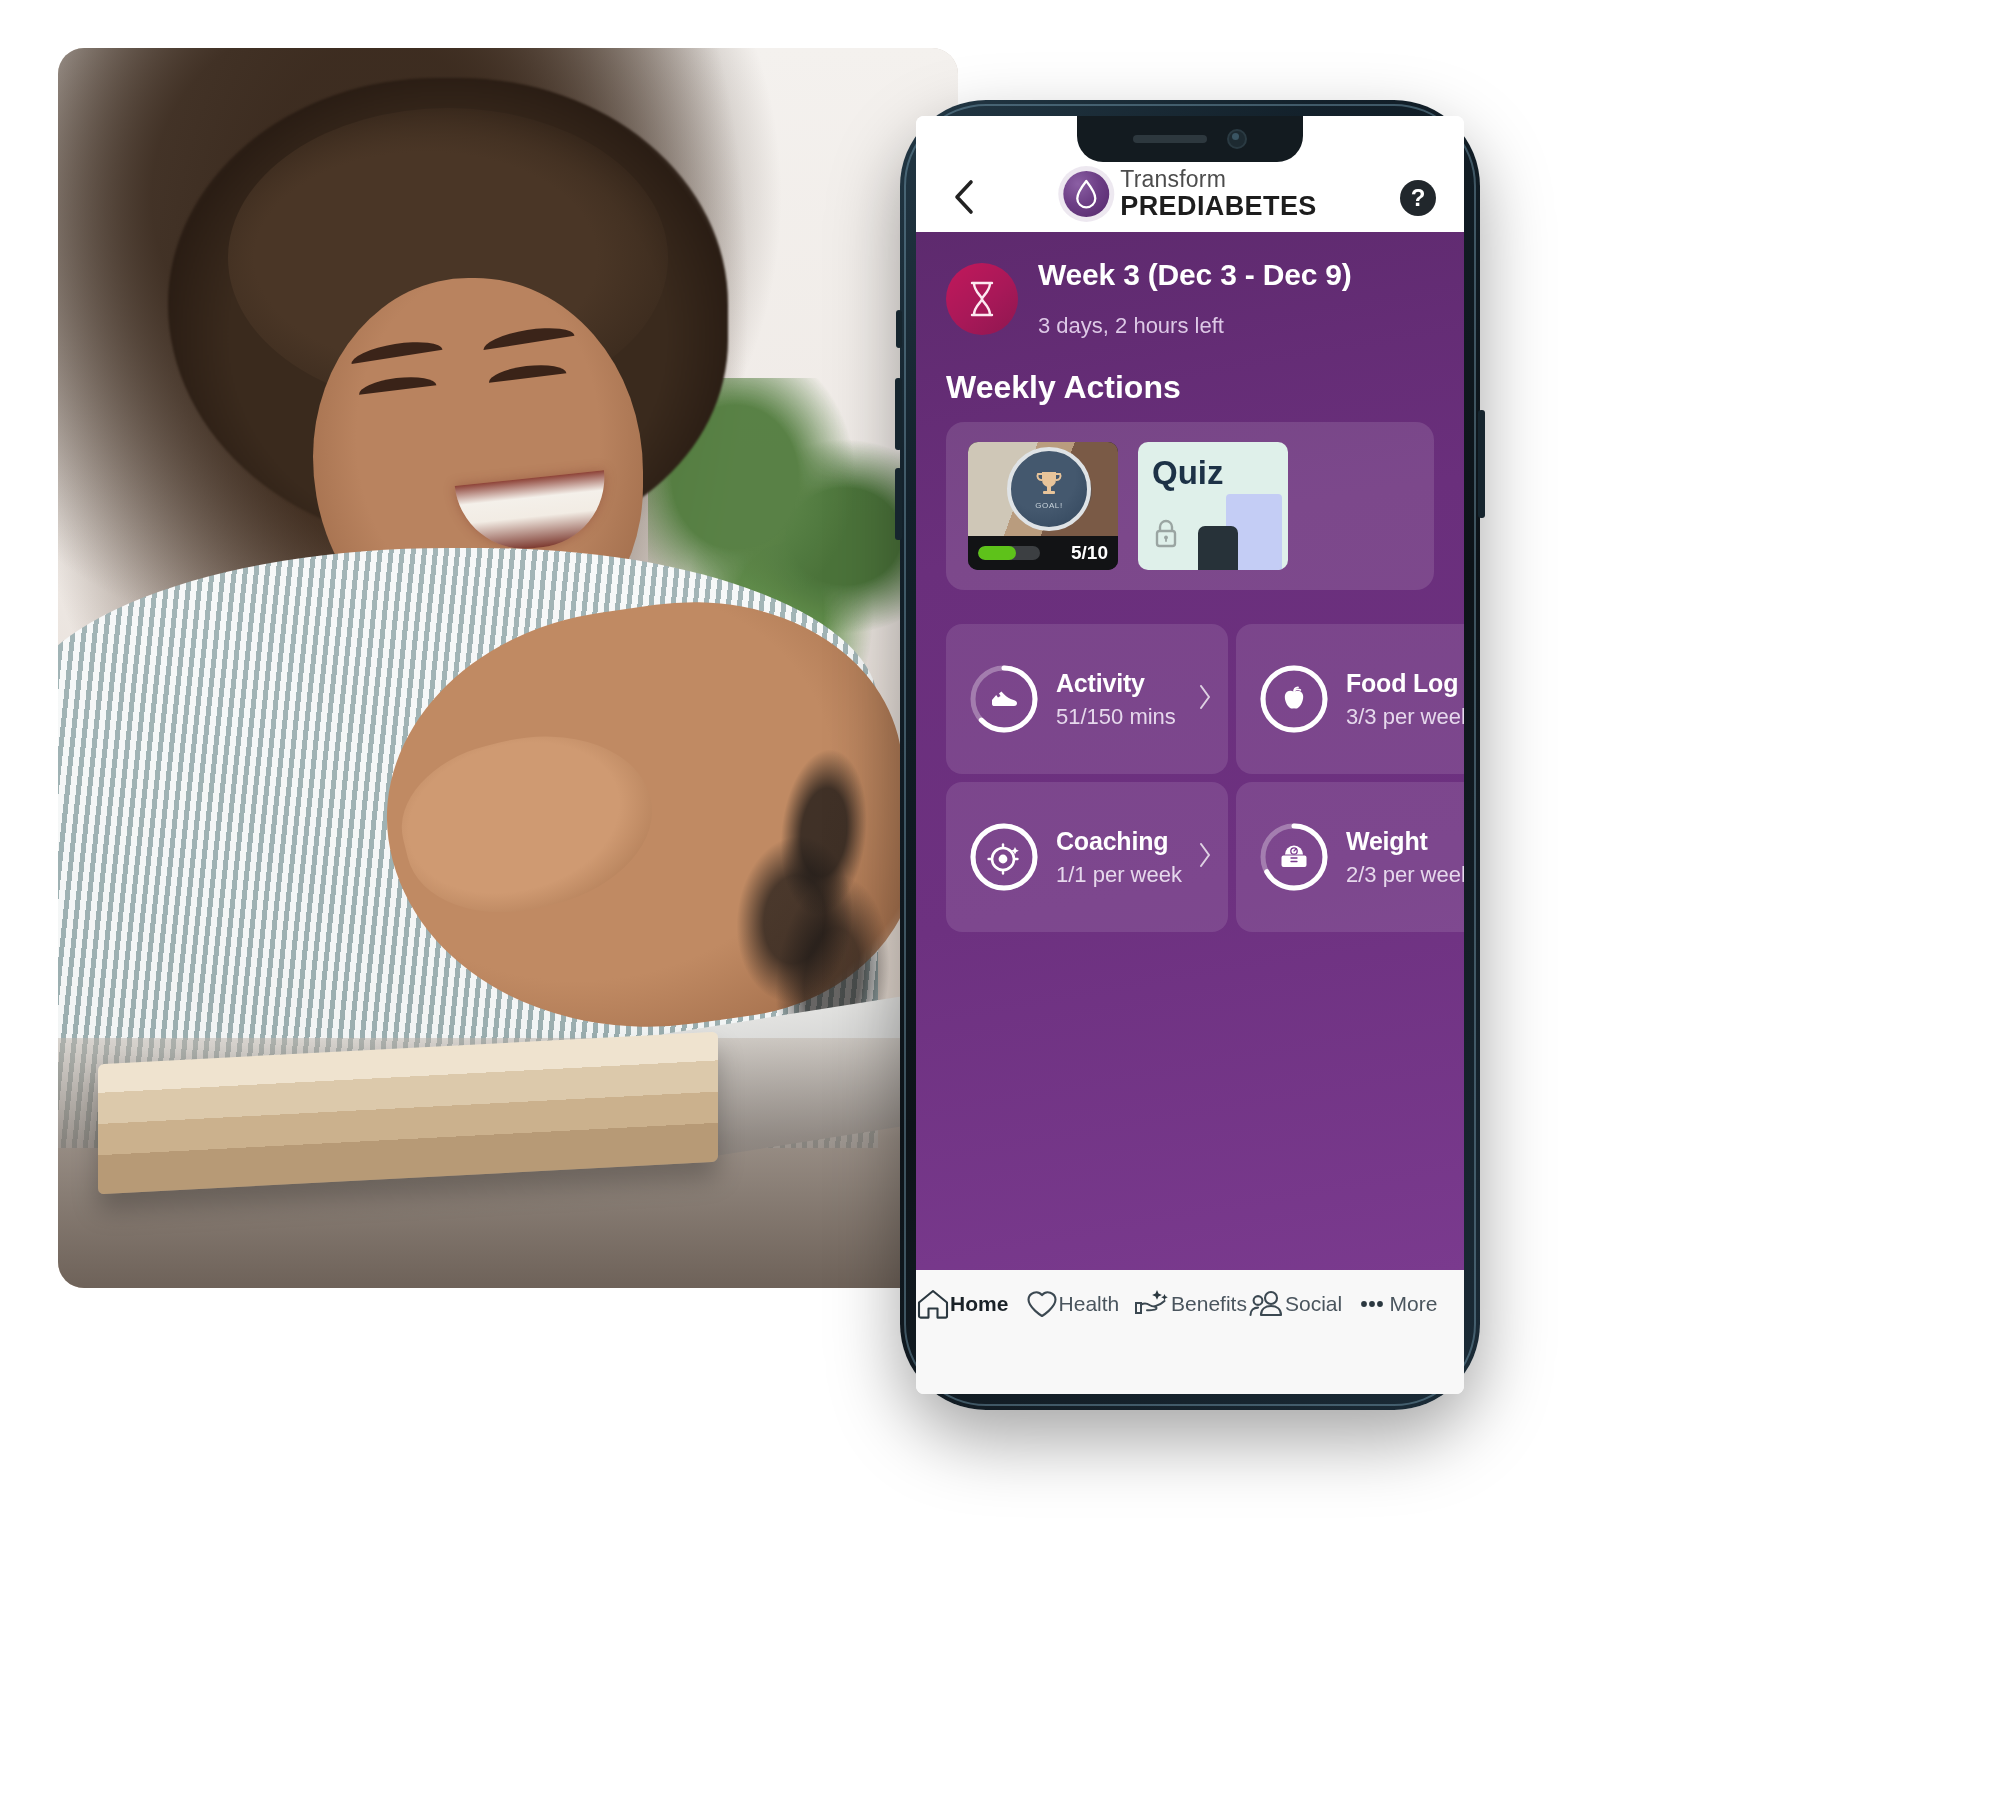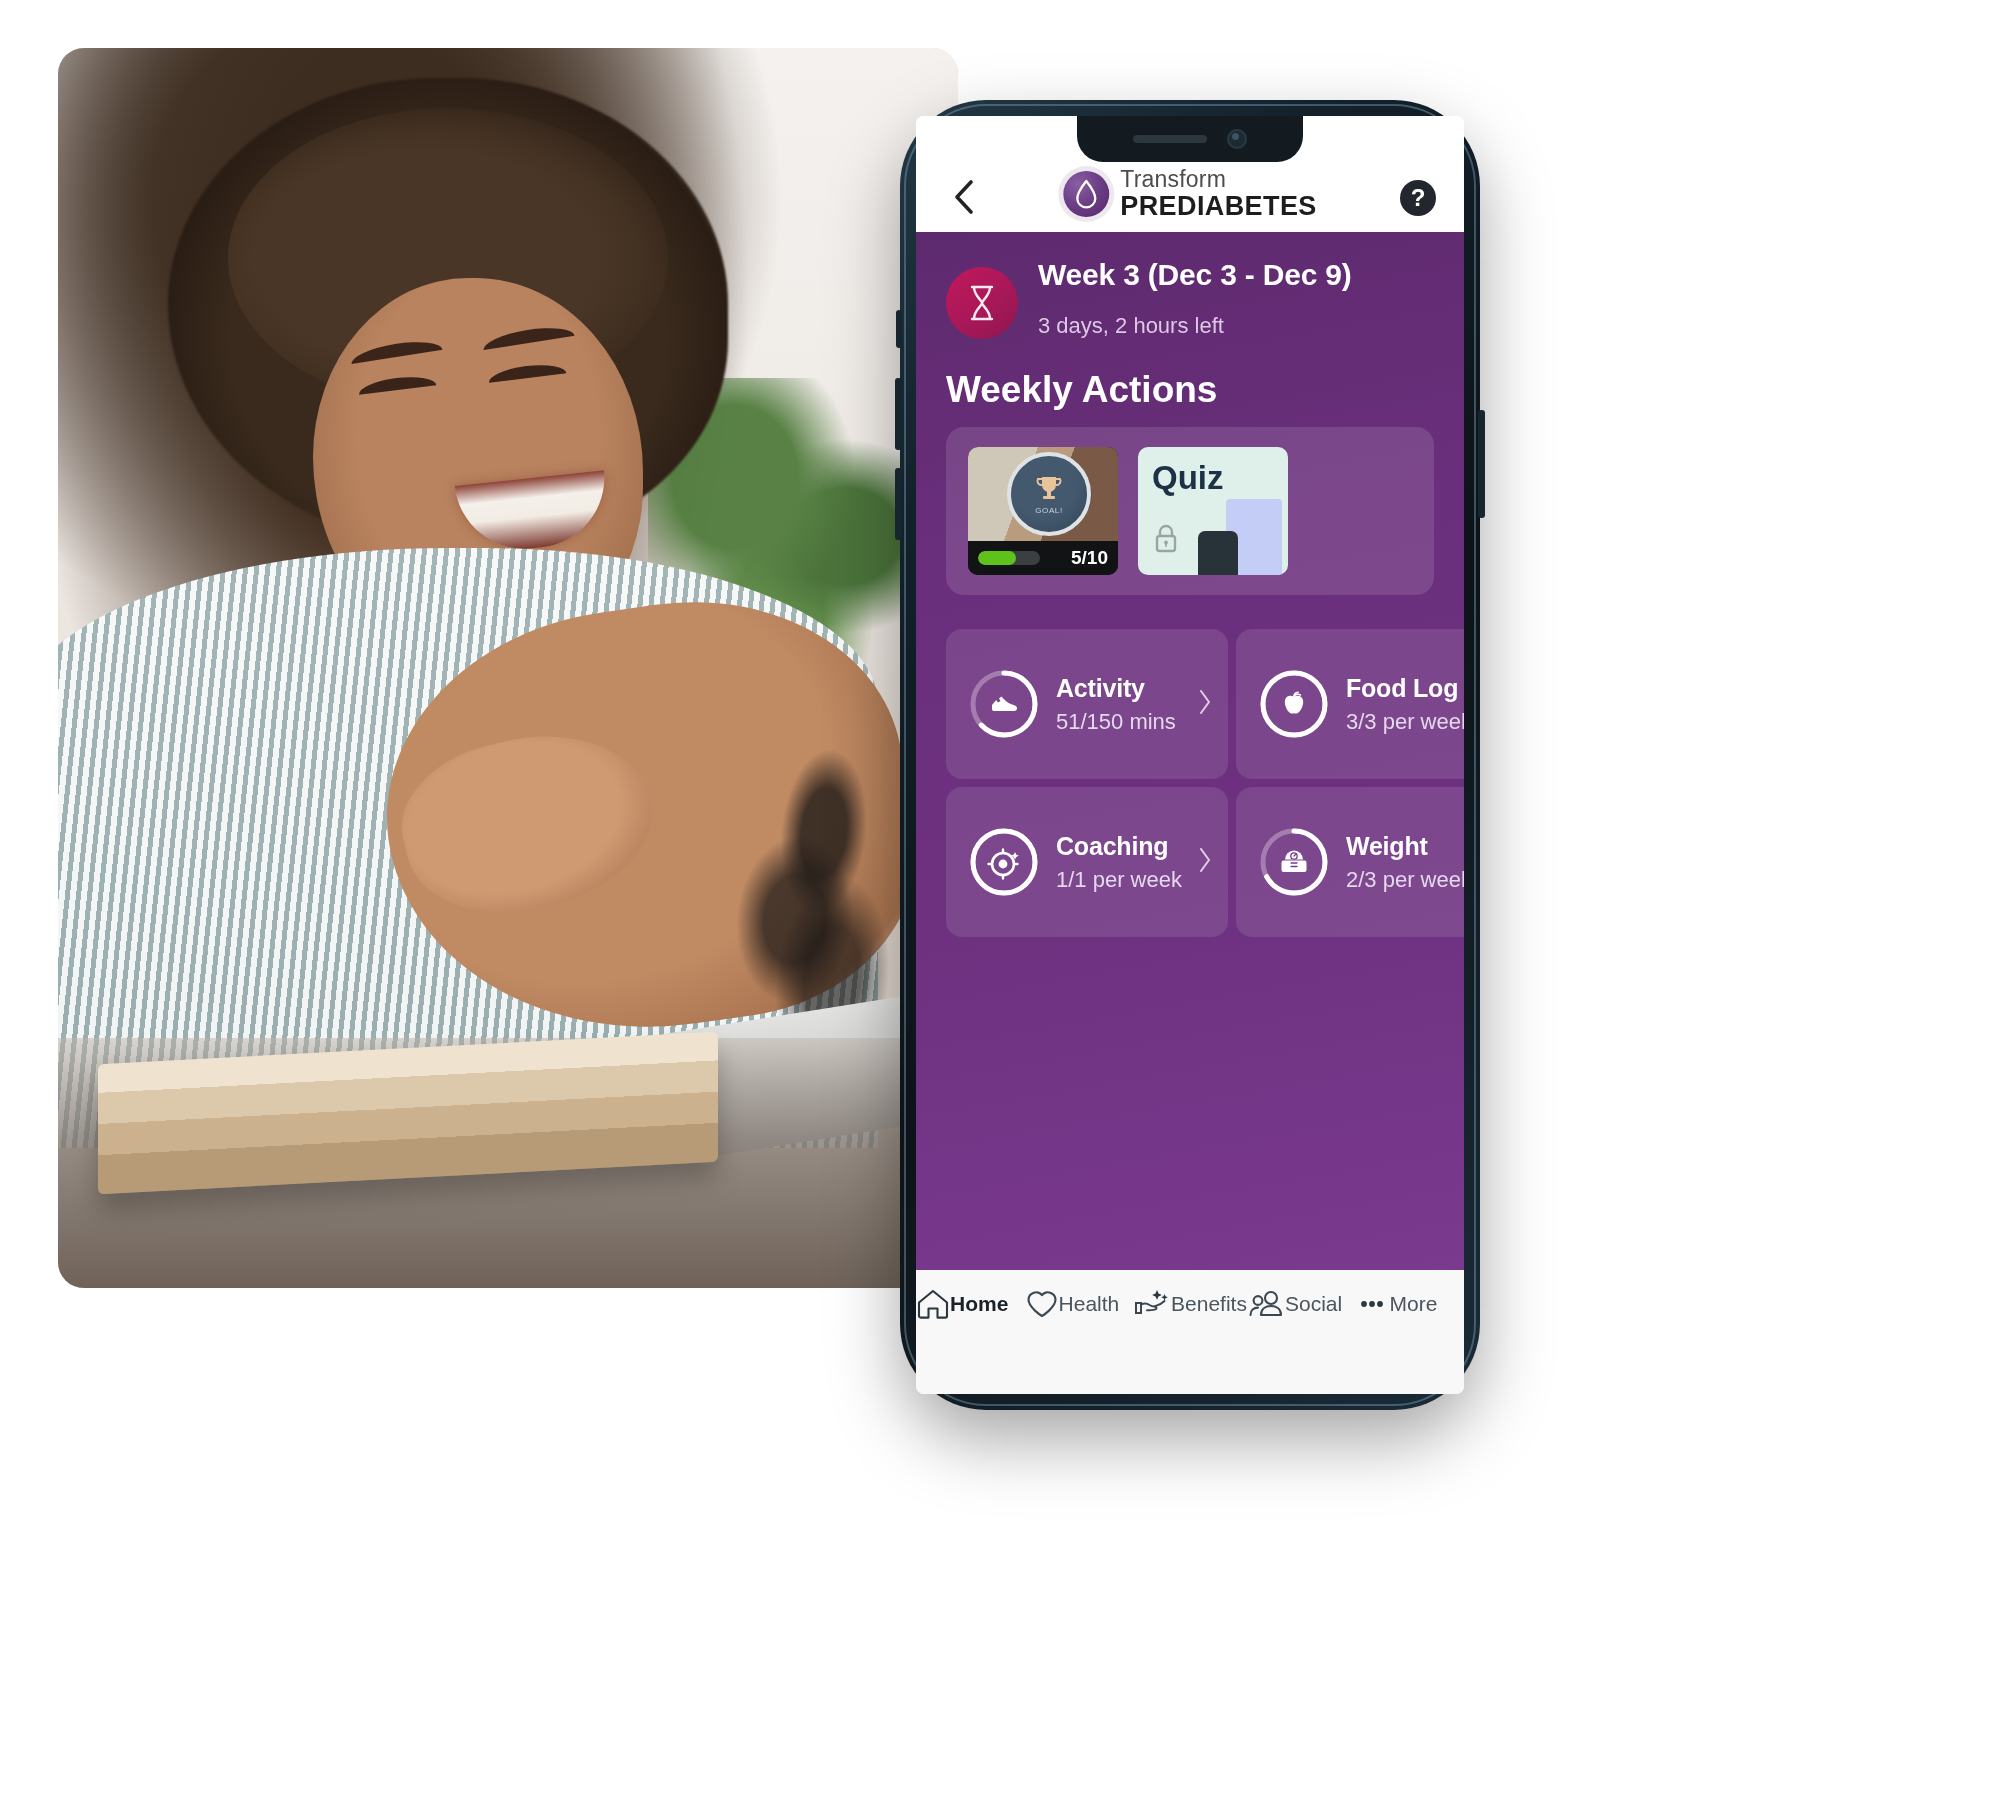--- a/index.html
+++ b/index.html
@@ -181,30 +181,30 @@
     display:flex; align-items:center; justify-content:center; cursor:pointer;
   }
 
   
   .app-body {
     flex:1 1 auto; min-height:0;
     background: linear-gradient(170deg,#5e2a6e 0%, #6a2f7c 30%, #6d3180 62%, #7a3a8e 100%);
     padding: 26px 30px 0 30px;
     overflow:hidden;
   }
-  .week-row { display:flex; align-items:flex-end; gap:20px; margin-bottom:30px; }
+  .week-row { display:flex; align-items:center; gap:20px; margin-bottom:30px; }
   .hourglass-badge {
     width:72px; height:72px; border-radius:50%; flex:0 0 auto;
     background: linear-gradient(140deg,#c2185b 0%, #a81858 55%, #8e1750 100%);
     display:flex; align-items:center; justify-content:center;
   }
   .week-title { font-size:30px; font-weight:800; color:#fff; letter-spacing:-.2px; }
   .week-sub { font-size:22px; font-weight:400; color:#ddc8e6; margin-top:21px; }
 
-  .section-title { font-size:37px; font-weight:700; color:#fff; margin-bottom:16px; }
+  .section-title { font-size:32px; font-weight:700; color:#fff; margin-bottom:16px; }
 
   .lesson-card {
     background: rgba(255,255,255,.12);
     border-radius:18px; padding:20px 22px;
     display:flex; align-items:center; gap:20px;
     margin-bottom:34px;
   }
   .lesson-left { width:148px; flex:0 0 auto; }
   .bulb-ring {
     width:76px; height:76px; border-radius:50%;

